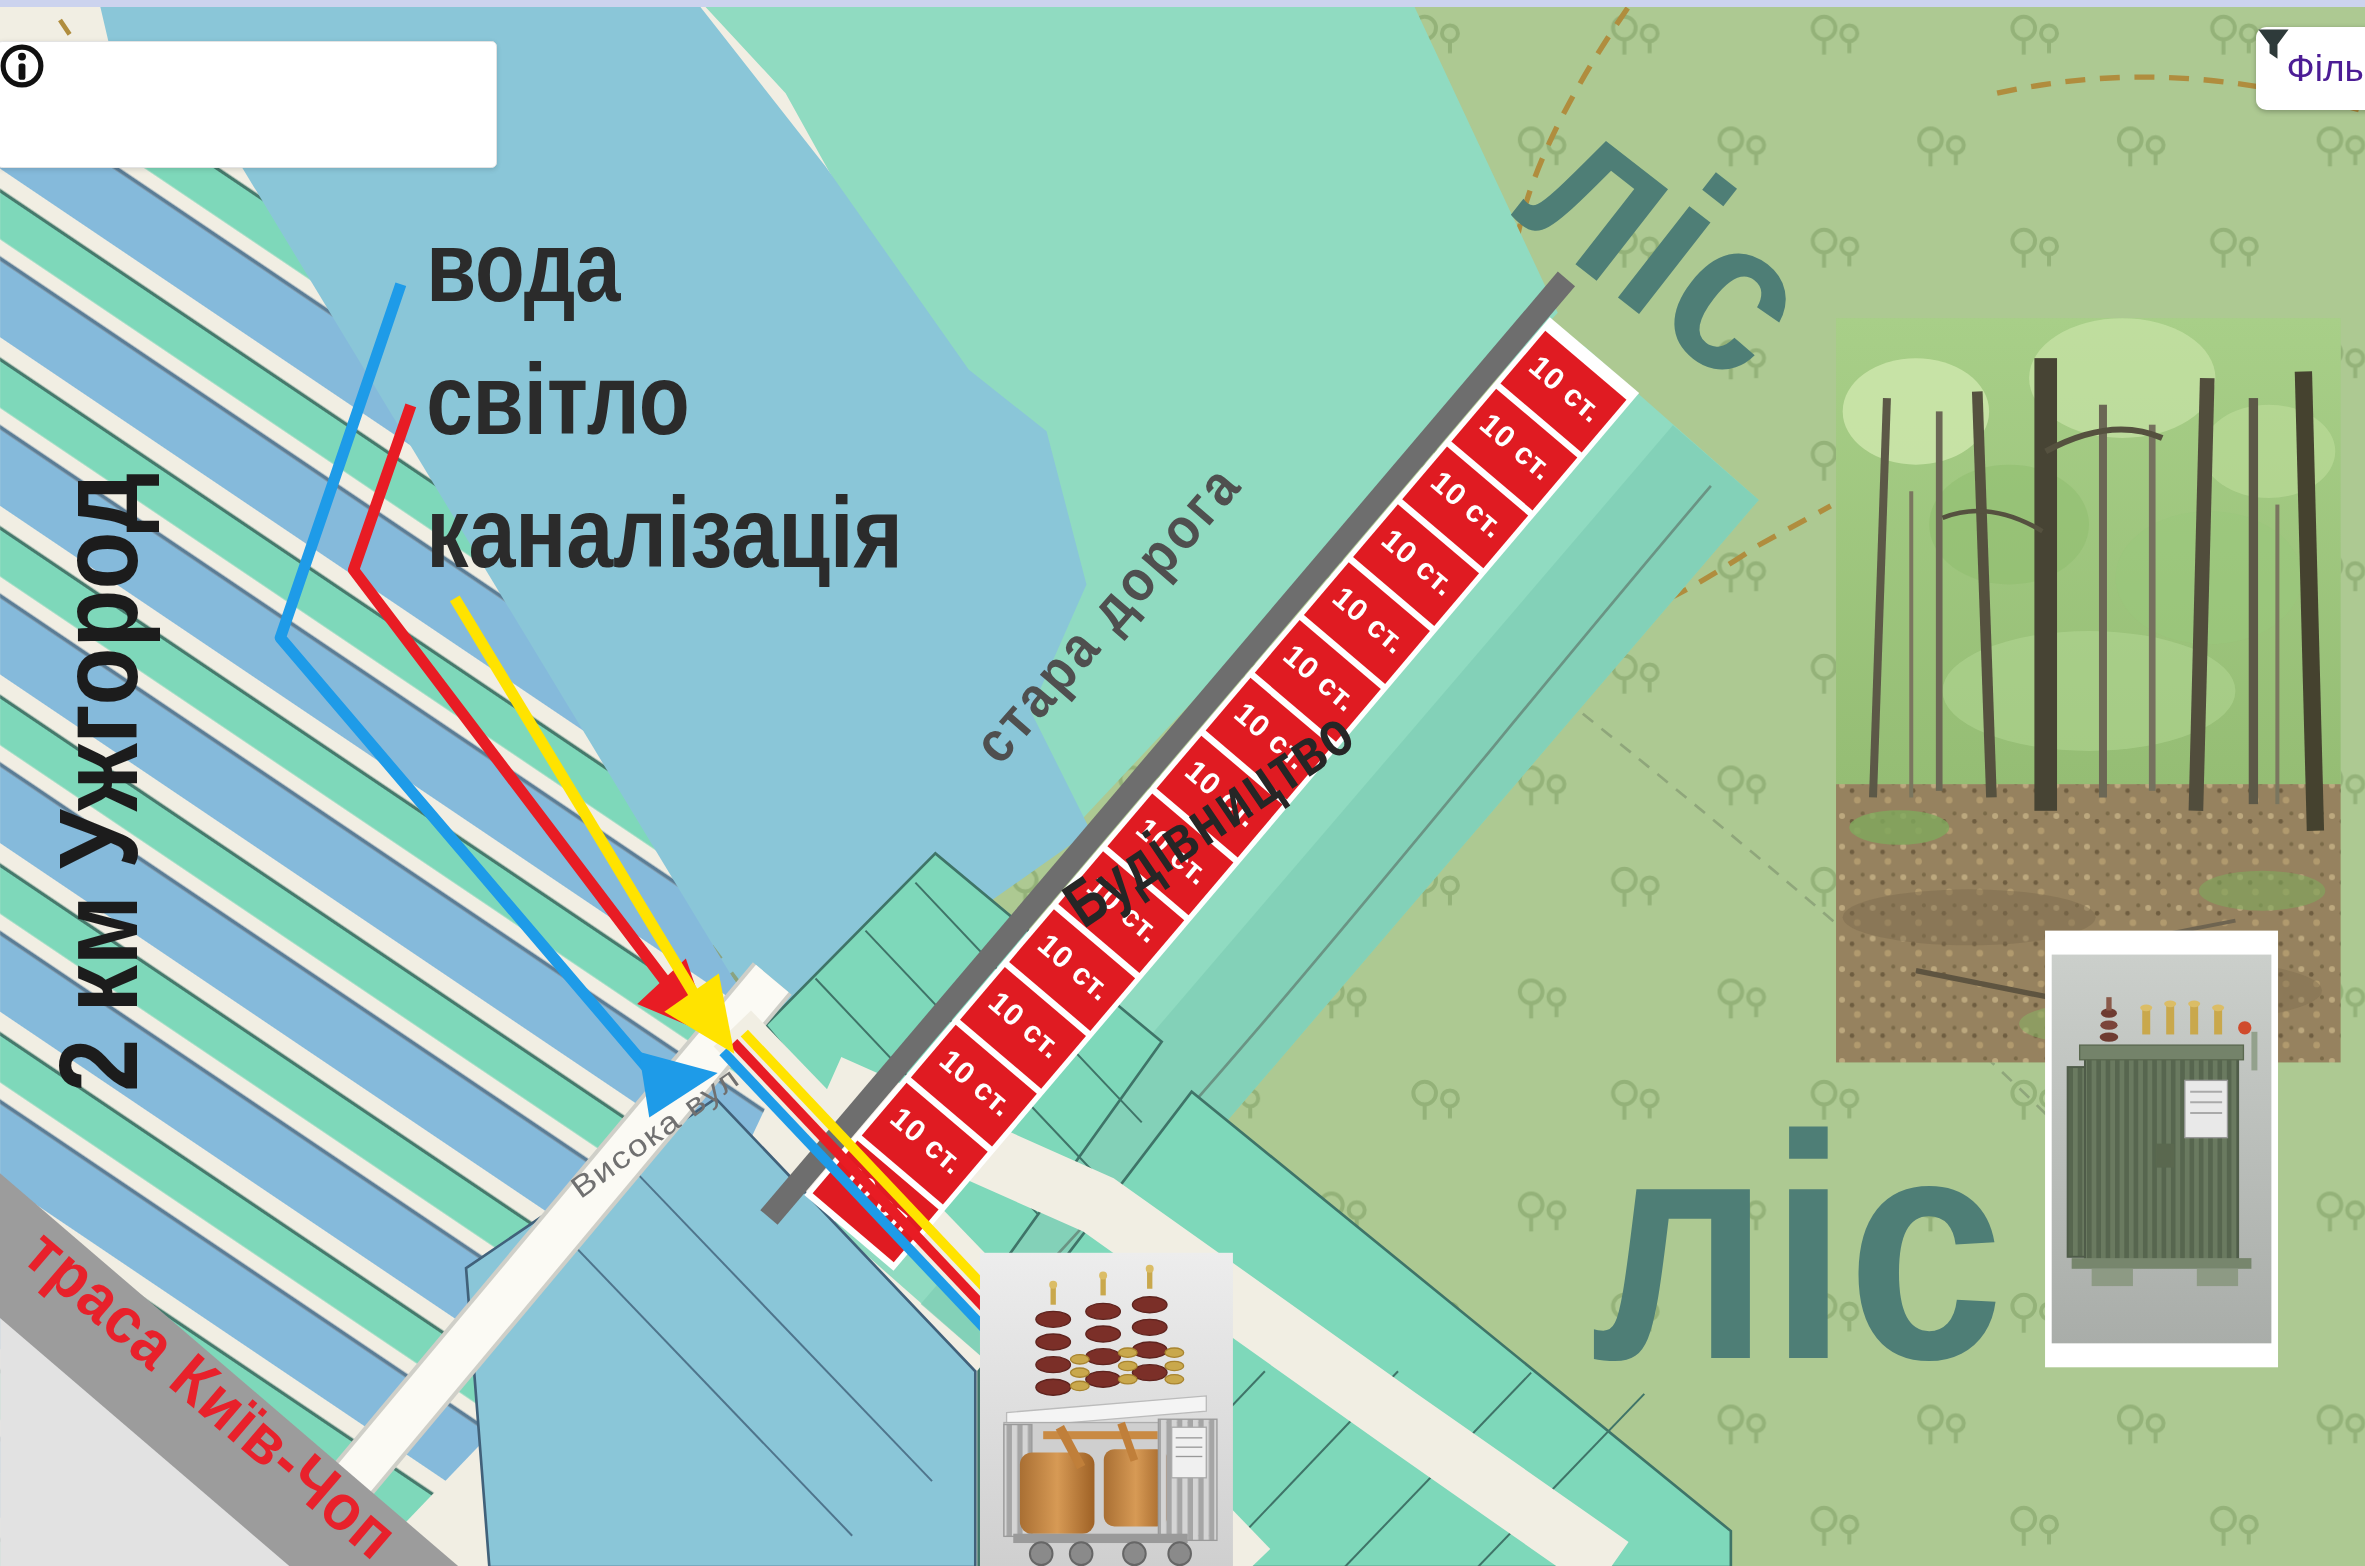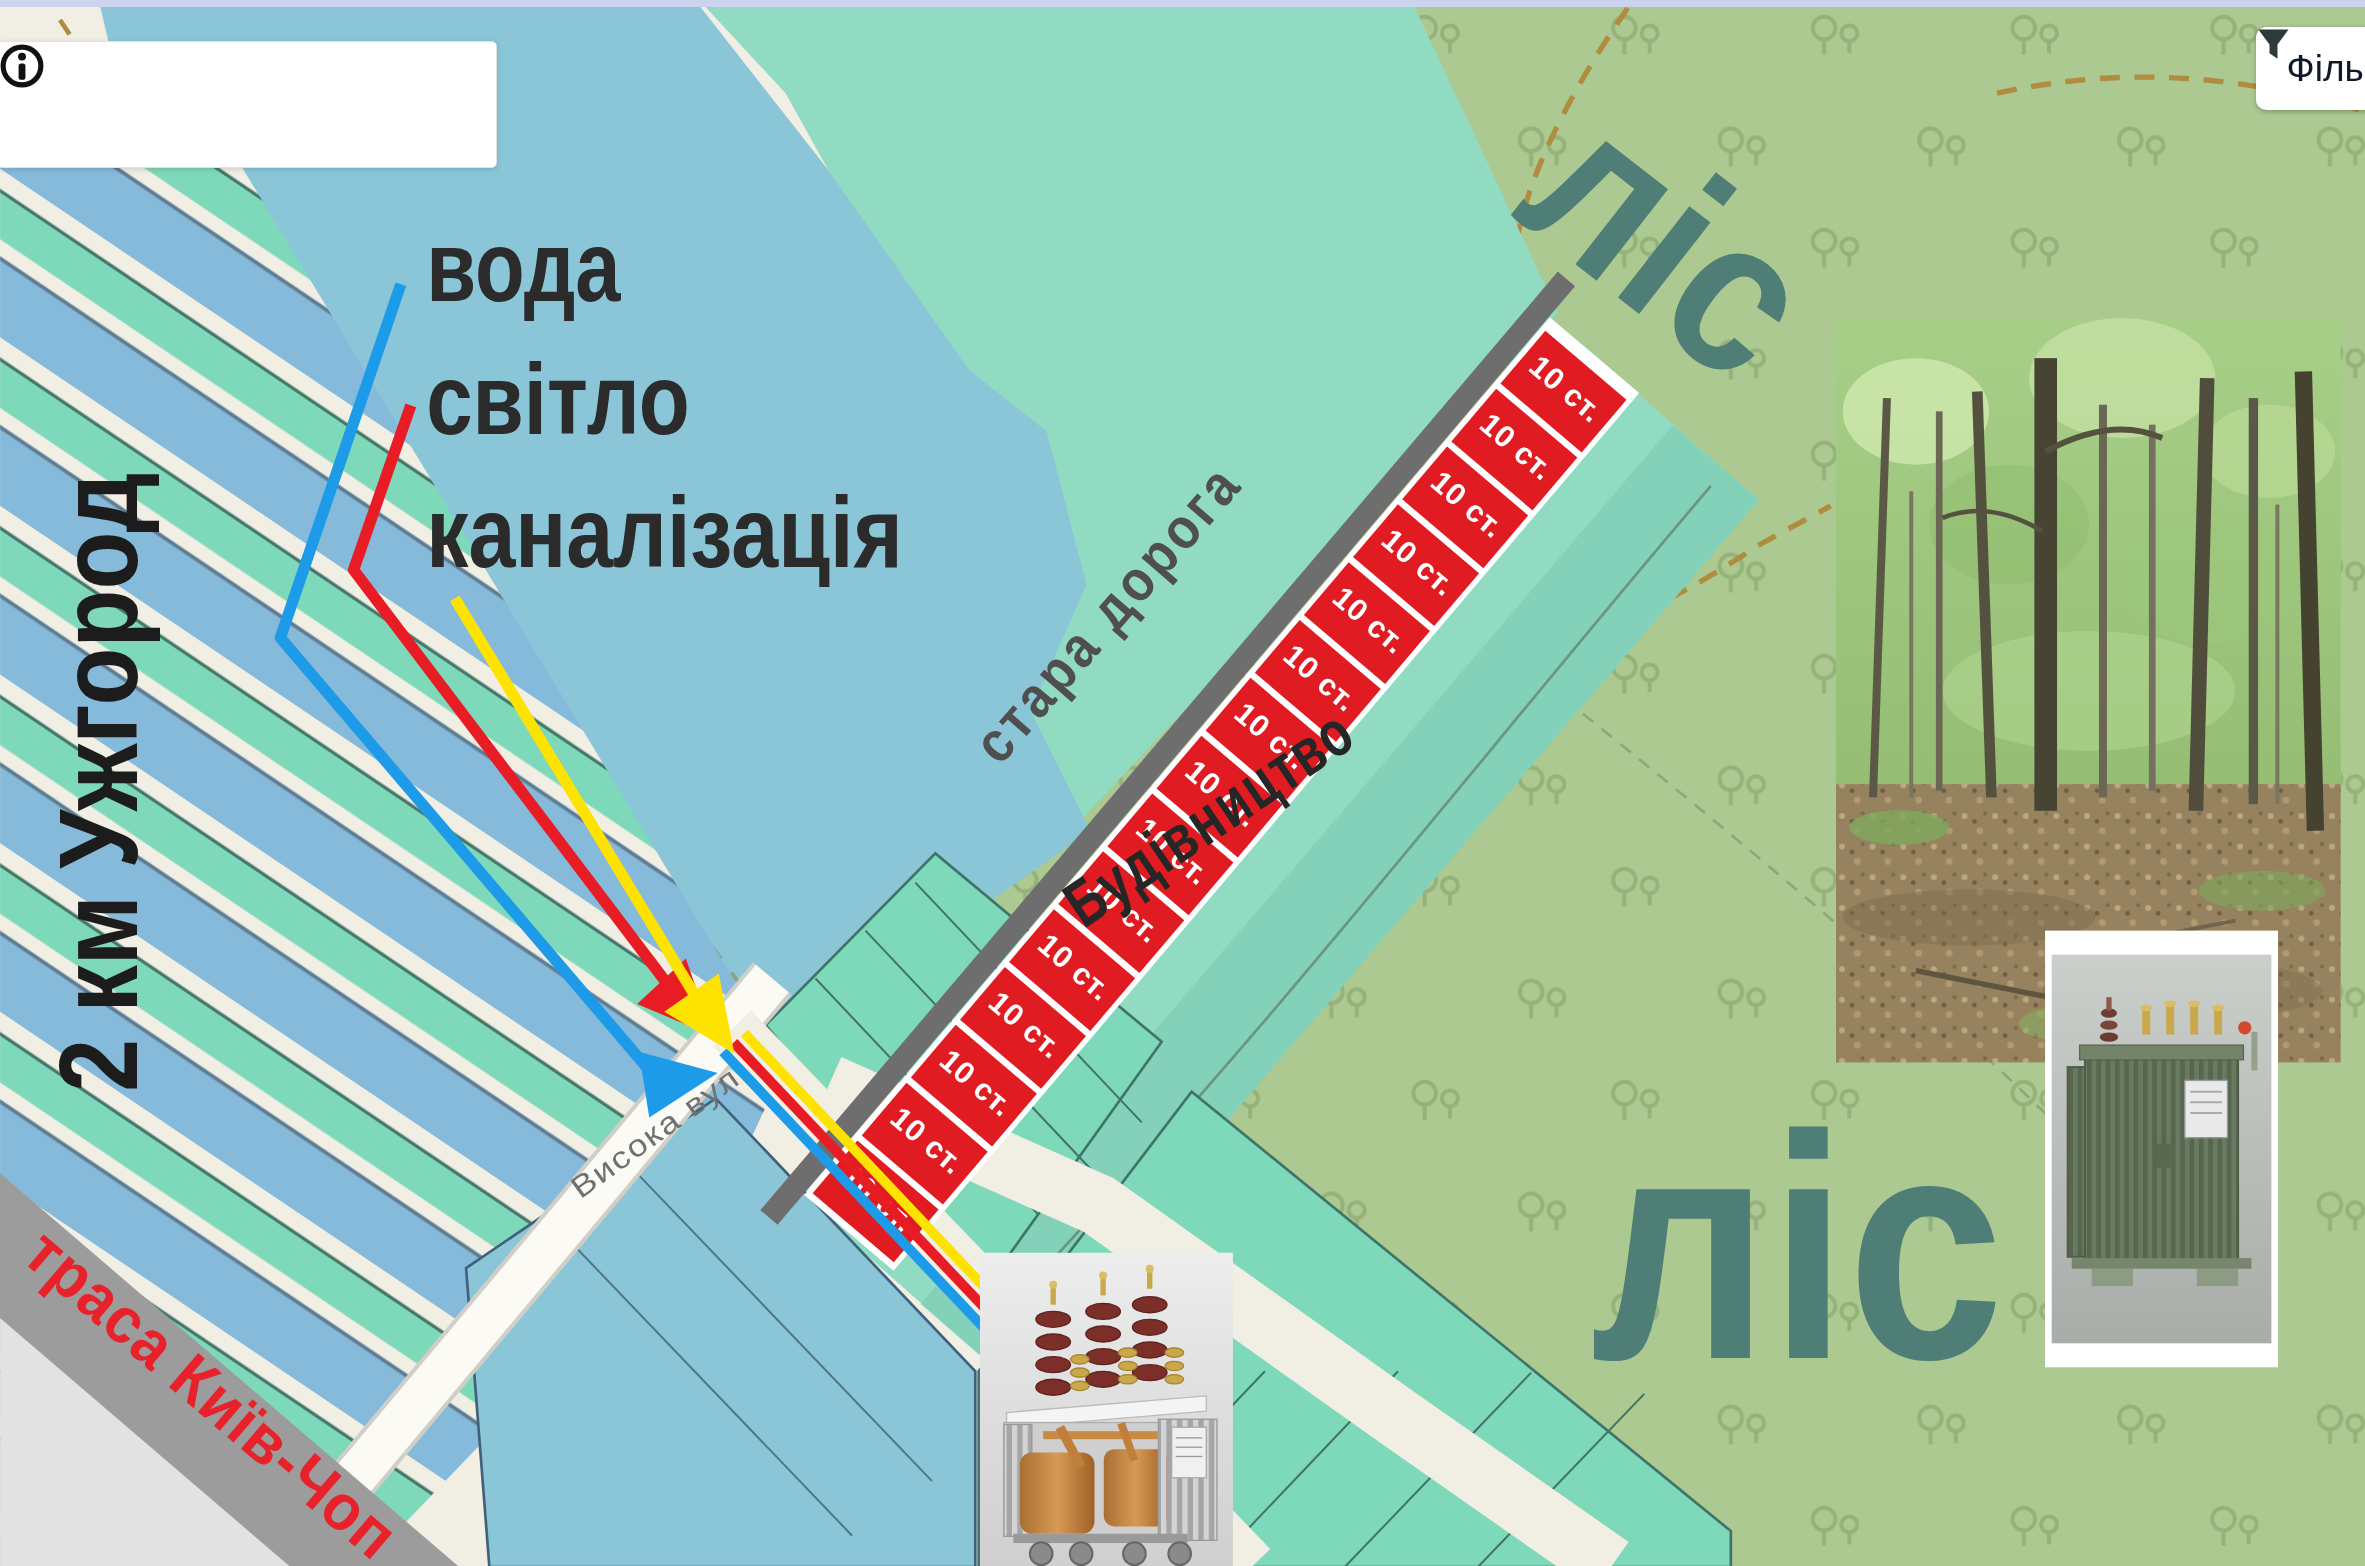--- a/index.html
+++ b/index.html
@@ -14,21 +14,21 @@
              z-index:40;display:flex;align-items:center;}
   .searchbox input{flex:1;height:100%;border:none;outline:none;font-size:37px;padding:0 20px;
              font-family:"Liberation Sans",sans-serif;background:transparent;}
   .search-divider{width:1.3px;height:67px;background:#cfcfcf;margin-right:17.3px;}
   .info-btn{width:56px;height:56px;border:none;background:transparent;cursor:pointer;
              margin-right:17.3px;display:flex;align-items:center;justify-content:center;}
   
   .filter-btn{position:absolute;left:2256px;top:27px;width:160px;height:83px;background:#fff;
              border:none;border-radius:10.6px;box-shadow:0 1.3px 5.3px rgba(0,0,0,.25);z-index:40;
              display:flex;align-items:center;padding-left:18.6px;cursor:pointer;}
-  .filter-btn .flabel{font-size:37px;color:#0f172a;margin-left:12px;white-space:nowrap;
+  .filter-btn .flabel{font-size:37px;color:#4c1d95;margin-left:12px;white-space:nowrap;
              font-family:"Liberation Sans",sans-serif;}
   
   text{font-family:"Liberation Sans",sans-serif;}
   .lbl-util{font-size:150px;font-weight:bold;fill:#2b2b2b;}
   .lbl-dist{font-size:168px;font-weight:bold;fill:#1c1c1c;}
   .lbl-oldroad{font-size:86px;font-weight:bold;fill:#4f4f4f;letter-spacing:6px;}
   .lbl-constr{font-size:98px;font-weight:bold;fill:#262626;letter-spacing:4px;}
   .lbl-forest-top{font-size:330px;font-weight:bold;fill:#4e7e76;}
   .lbl-forest-bot{font-size:480px;font-weight:bold;fill:#4e7e76;}
   .lbl-highway{font-size:98px;font-weight:bold;fill:#e8212b;letter-spacing:2px;}

